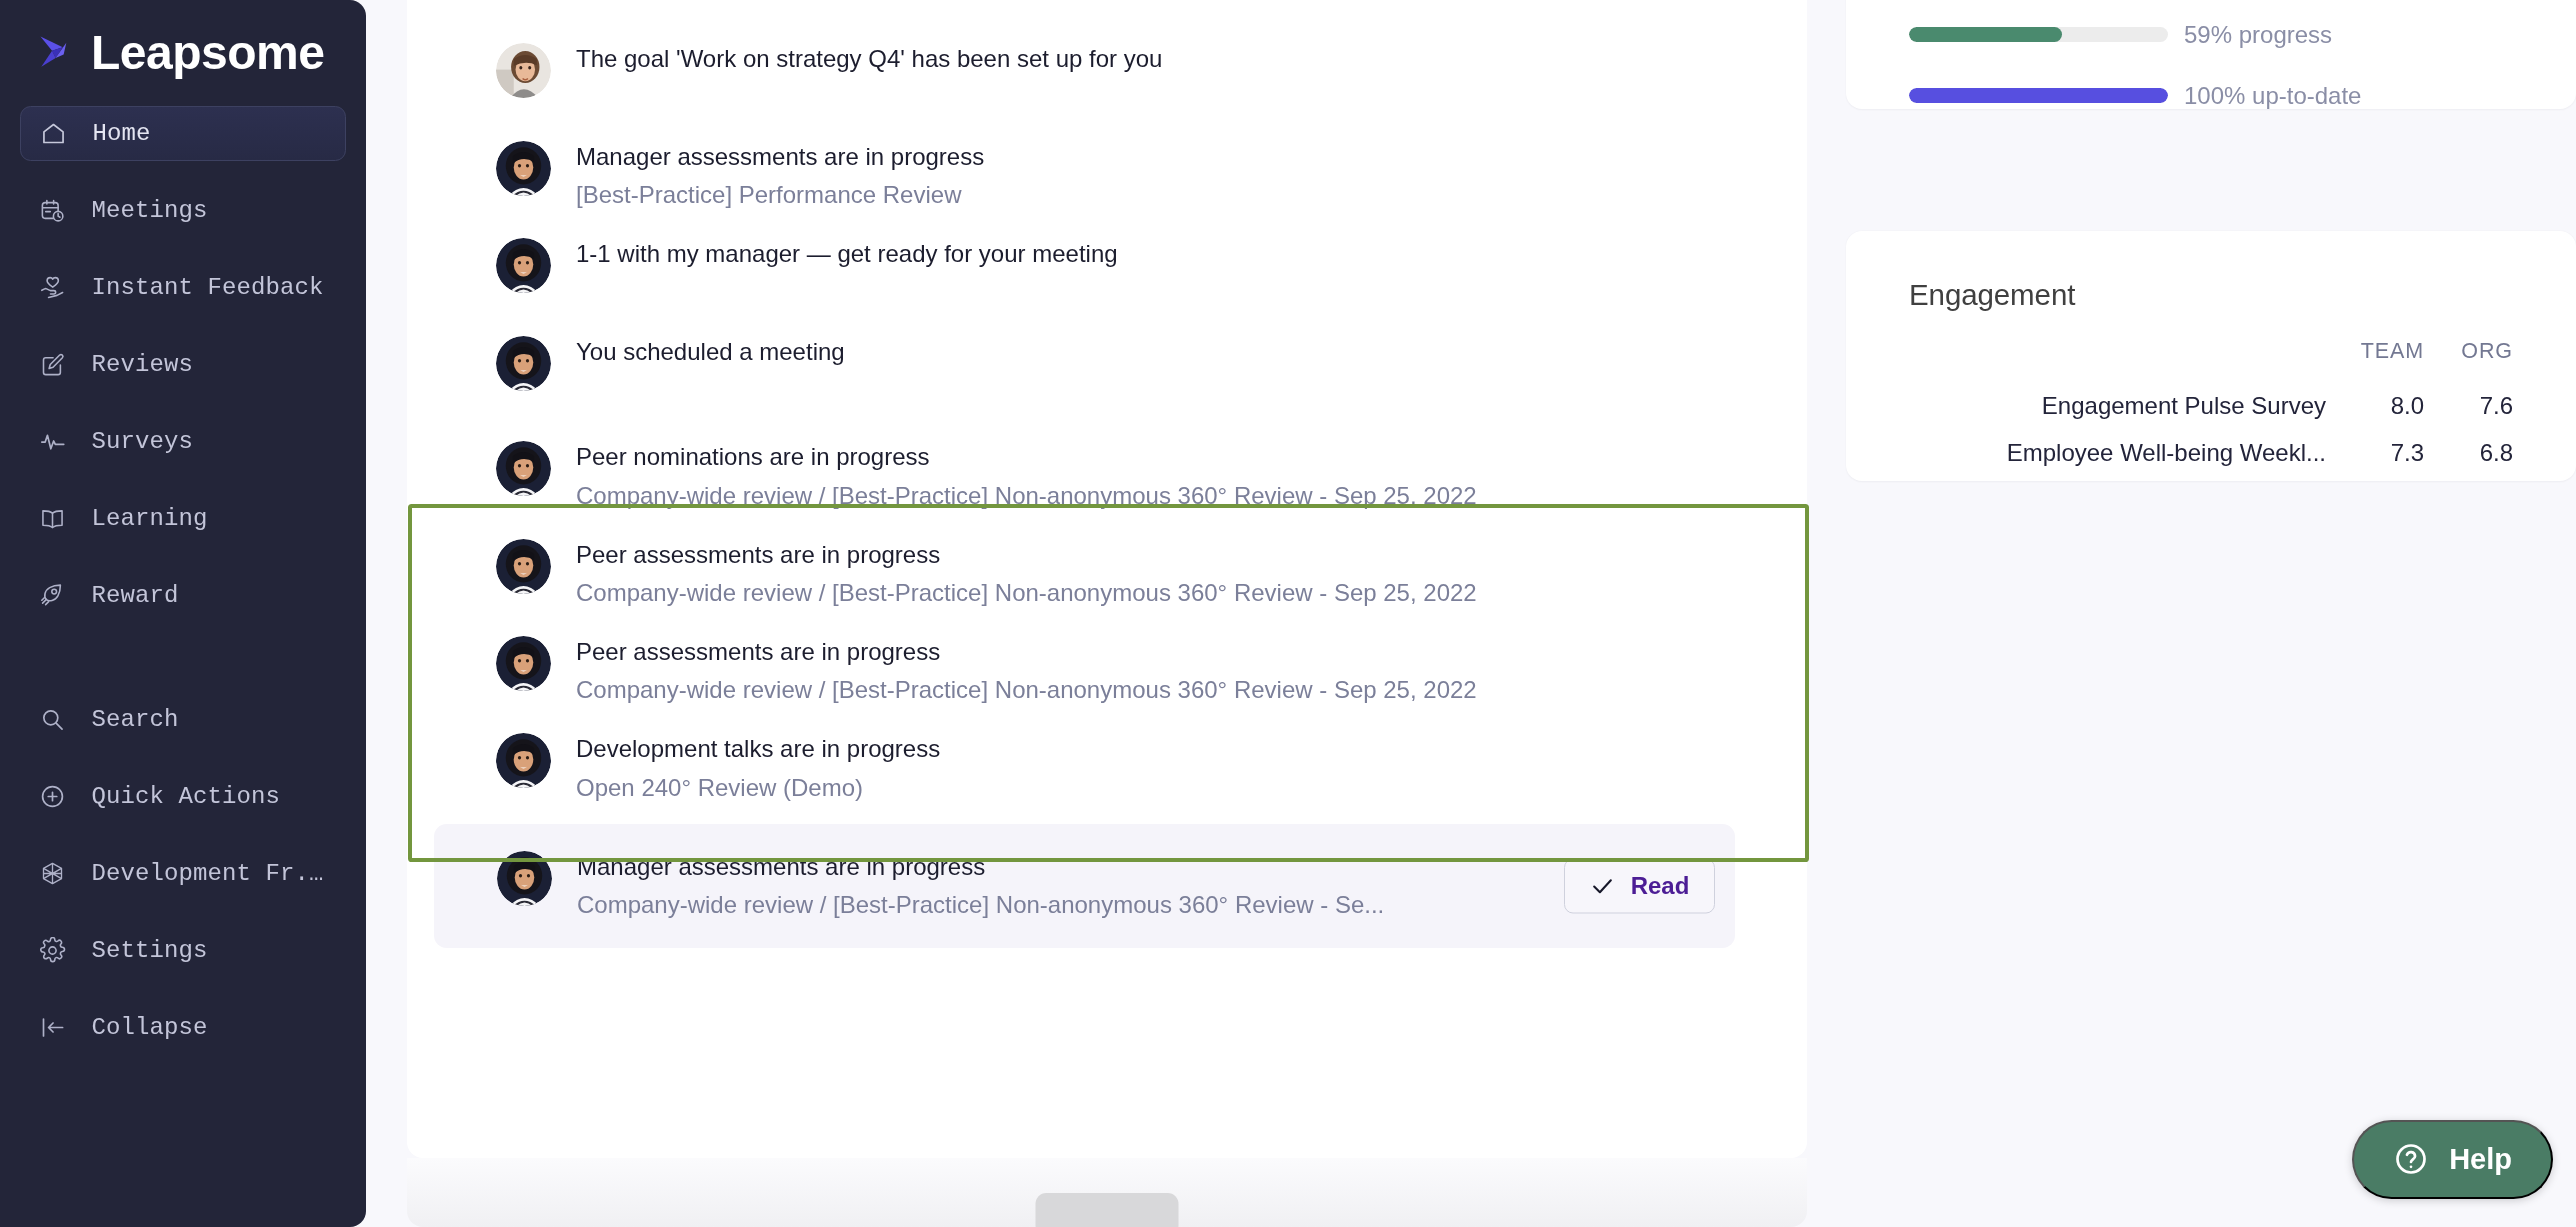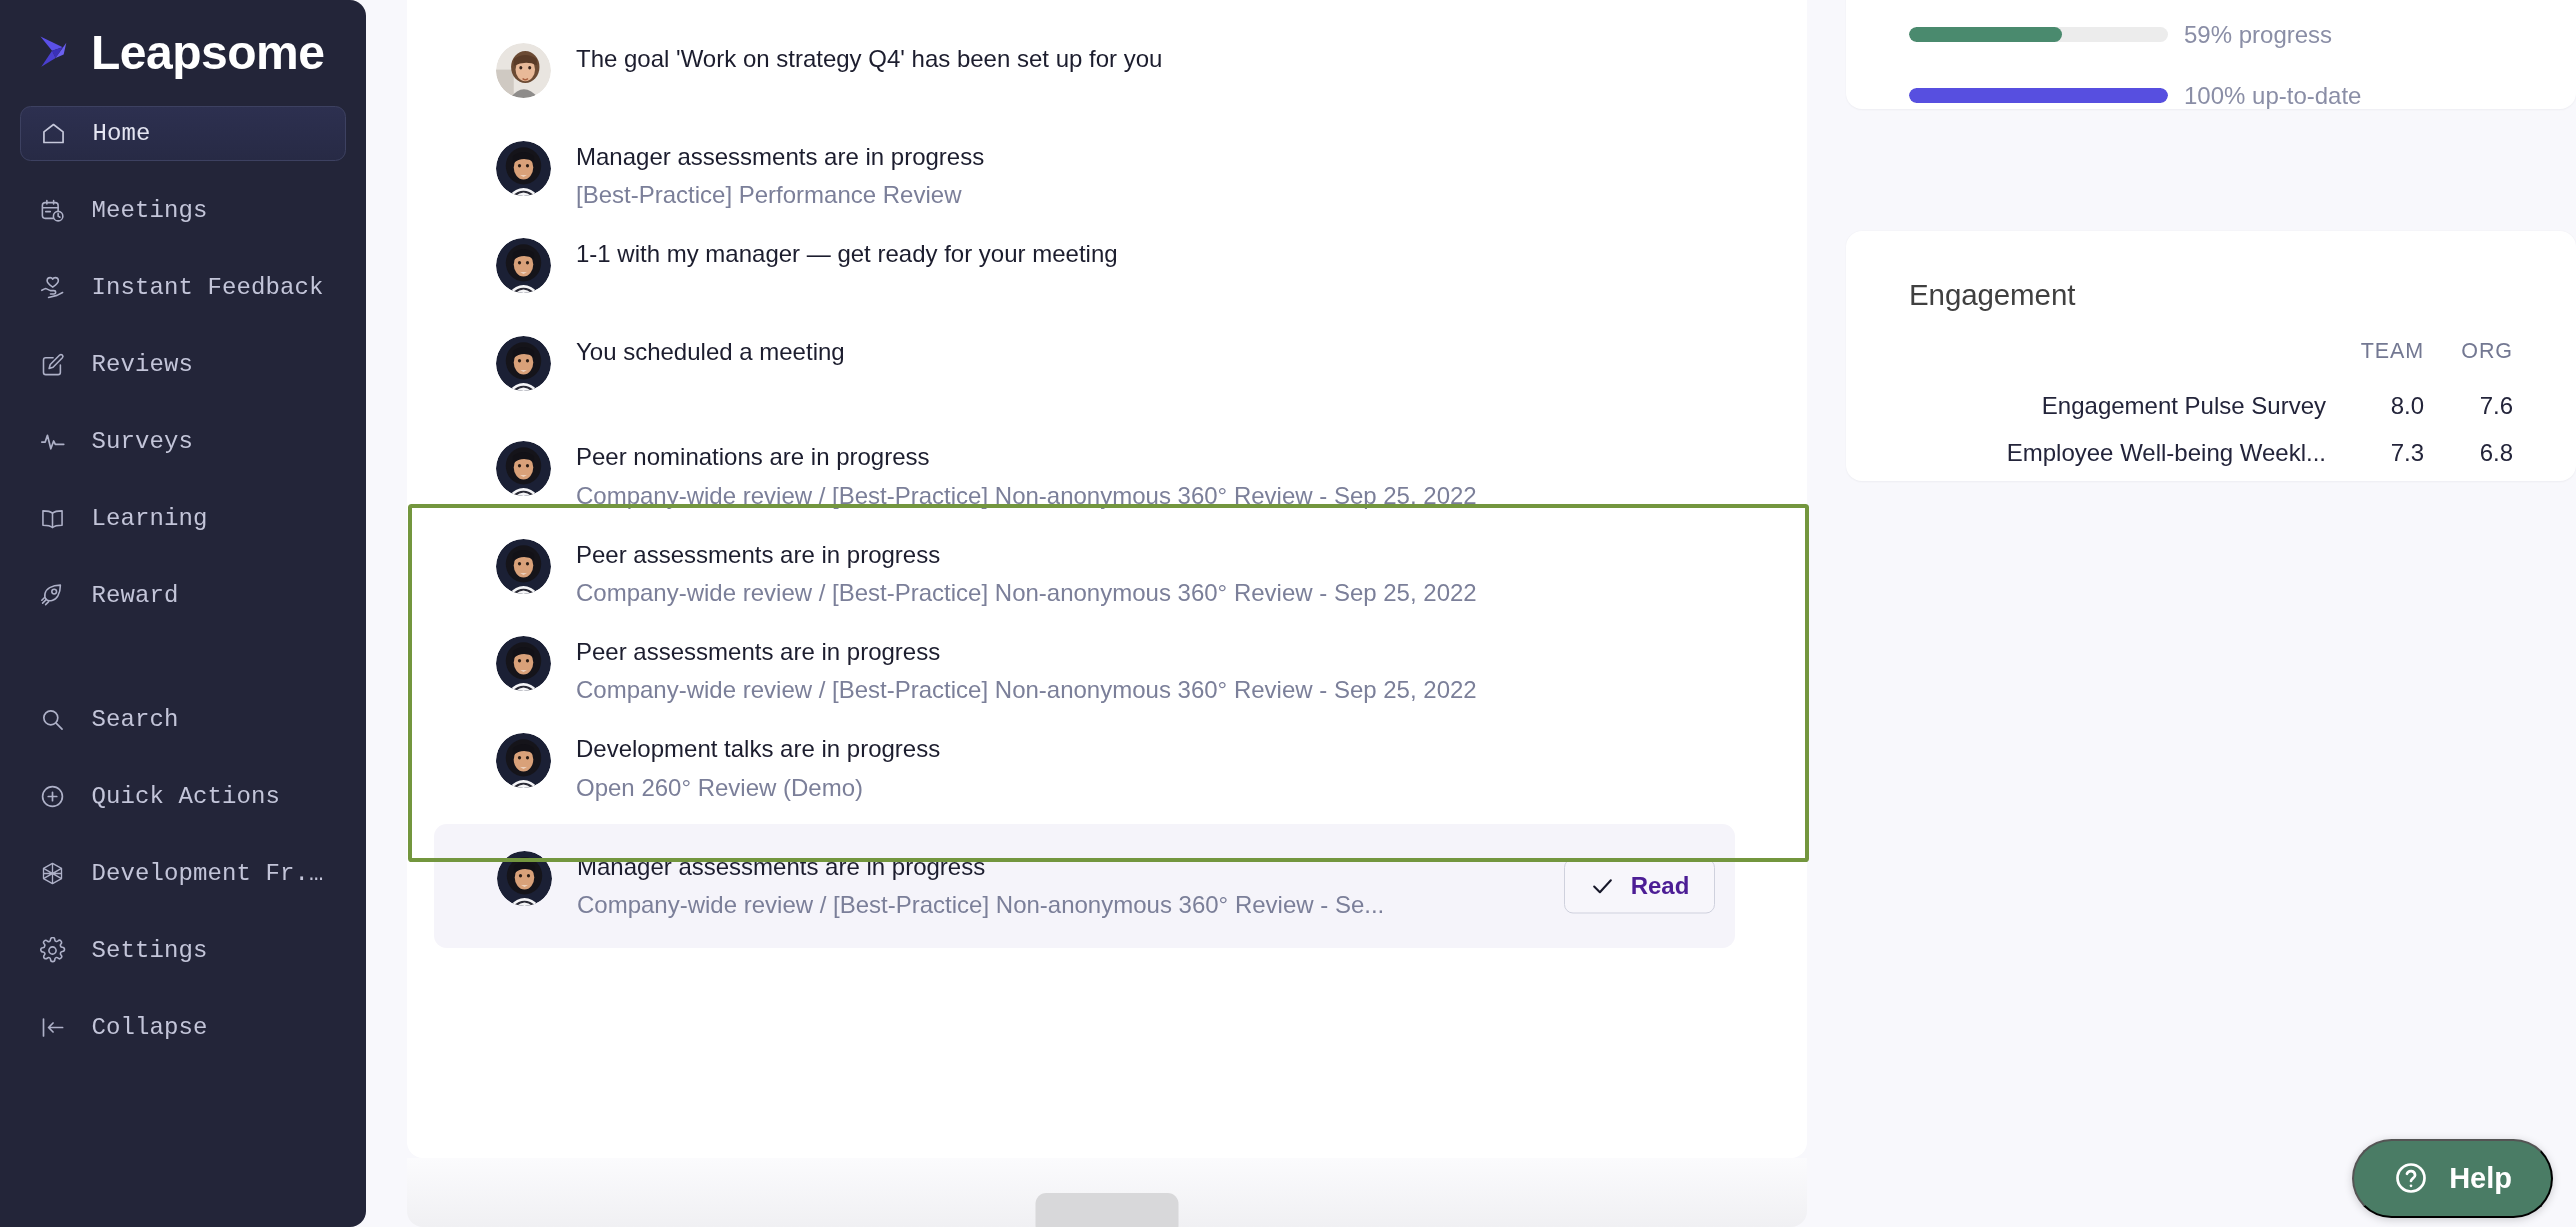--- a/index.html
+++ b/index.html
@@ -175,21 +175,21 @@
   }
   .eng-table td.c-name {
     text-align: right; max-width: 376px;
     overflow: hidden; text-overflow: ellipsis; white-space: nowrap;
   }
   .eng-table .col-team { width: 98px; }
   .eng-table .col-org  { width: 89px; }
 
   
   .help-btn {
-    position: absolute; right: 23px; bottom: 9px;
+    position: absolute; right: 23px; bottom: 28px;
     display: flex; align-items: center; gap: 19.7px;
     background: #4a7c65; color: #ffffff;
     border-radius: 43px;
     padding: 19.7px 39px;
     font-size: 29px; font-weight: 700;
     cursor: pointer;
     box-shadow: 0 1.8px 9px rgba(0,0,0,0.18);
   }
   .help-btn svg { width: 36px; height: 36px; display: block; }
 </style>
@@ -562,21 +562,21 @@
                 <ellipse cx="26.5" cy="28" rx="1.8" ry="2" fill="#2b1c14"></ellipse>
                 <ellipse cx="35.5" cy="28" rx="1.8" ry="2" fill="#2b1c14"></ellipse>
                 <path d="M27 38 Q31 42 35 38 Q31 40 27 38z" fill="#fff"></path>
                 <path d="M14 62 Q31 44 48 62z" fill="#f5f5f7"></path>
                 <path d="M18 62 Q31 50 44 62 L40 62 Q31 54 22 62z" fill="#2a2a35"></path>
               </g>
             </svg>
         </span>
         <div class="notif-body">
           <div class="notif-title">Development talks are in progress</div>
-          <div class="notif-sub">Open 260° Review (Demo)</div>
+          <div class="notif-sub">Open 240° Review (Demo)</div>
         </div>
       </div>
 
       <div class="sp-22"></div>
 
       <div class="read-row">
         <div class="notif">
           <span class="avatar">
             <svg viewBox="0 0 62 62">
                 <defs>

